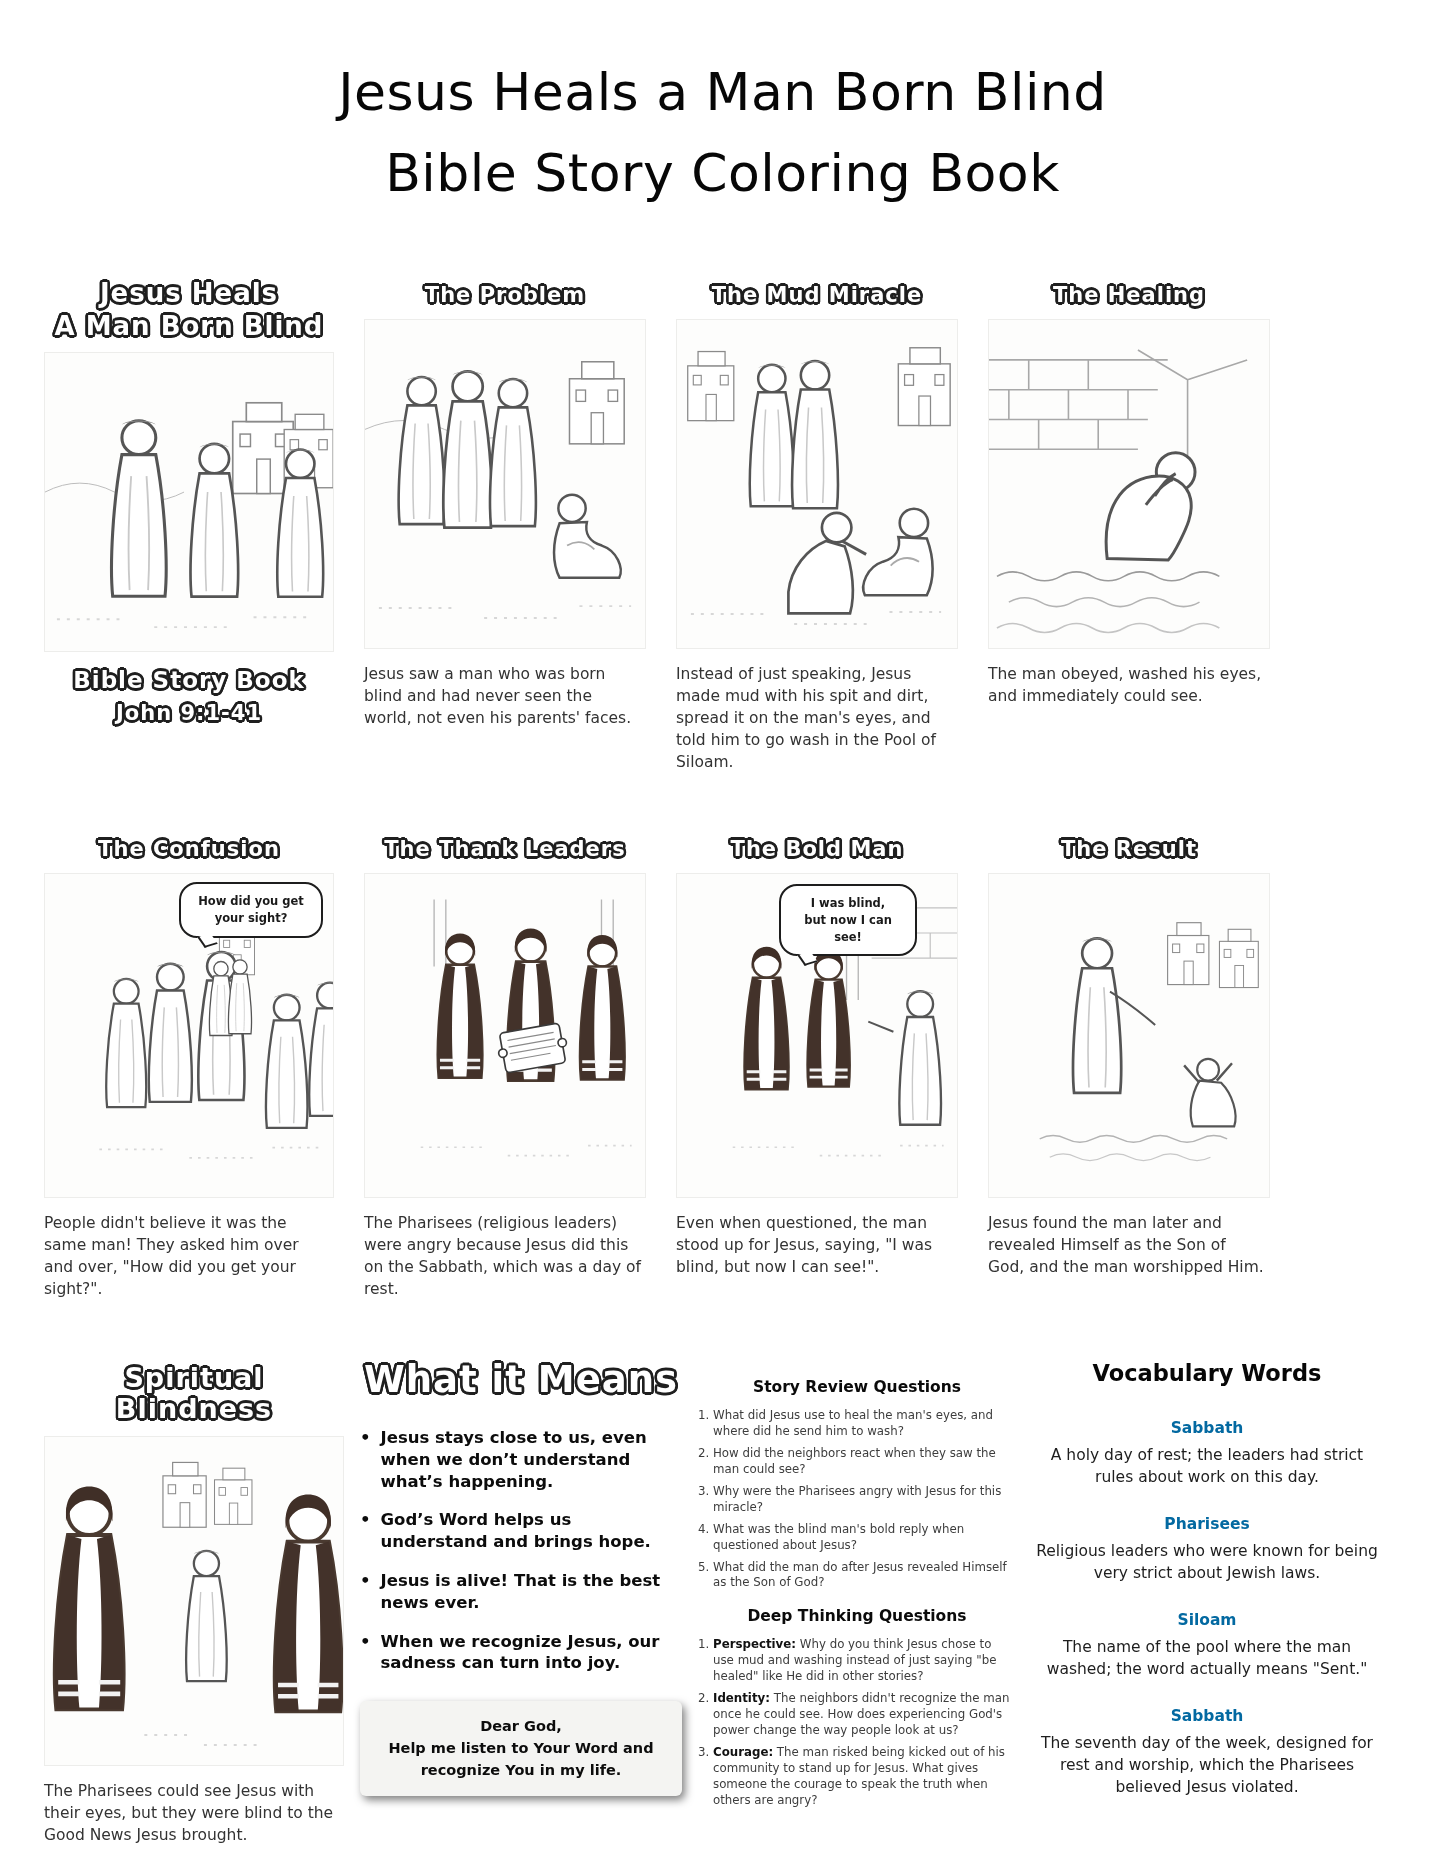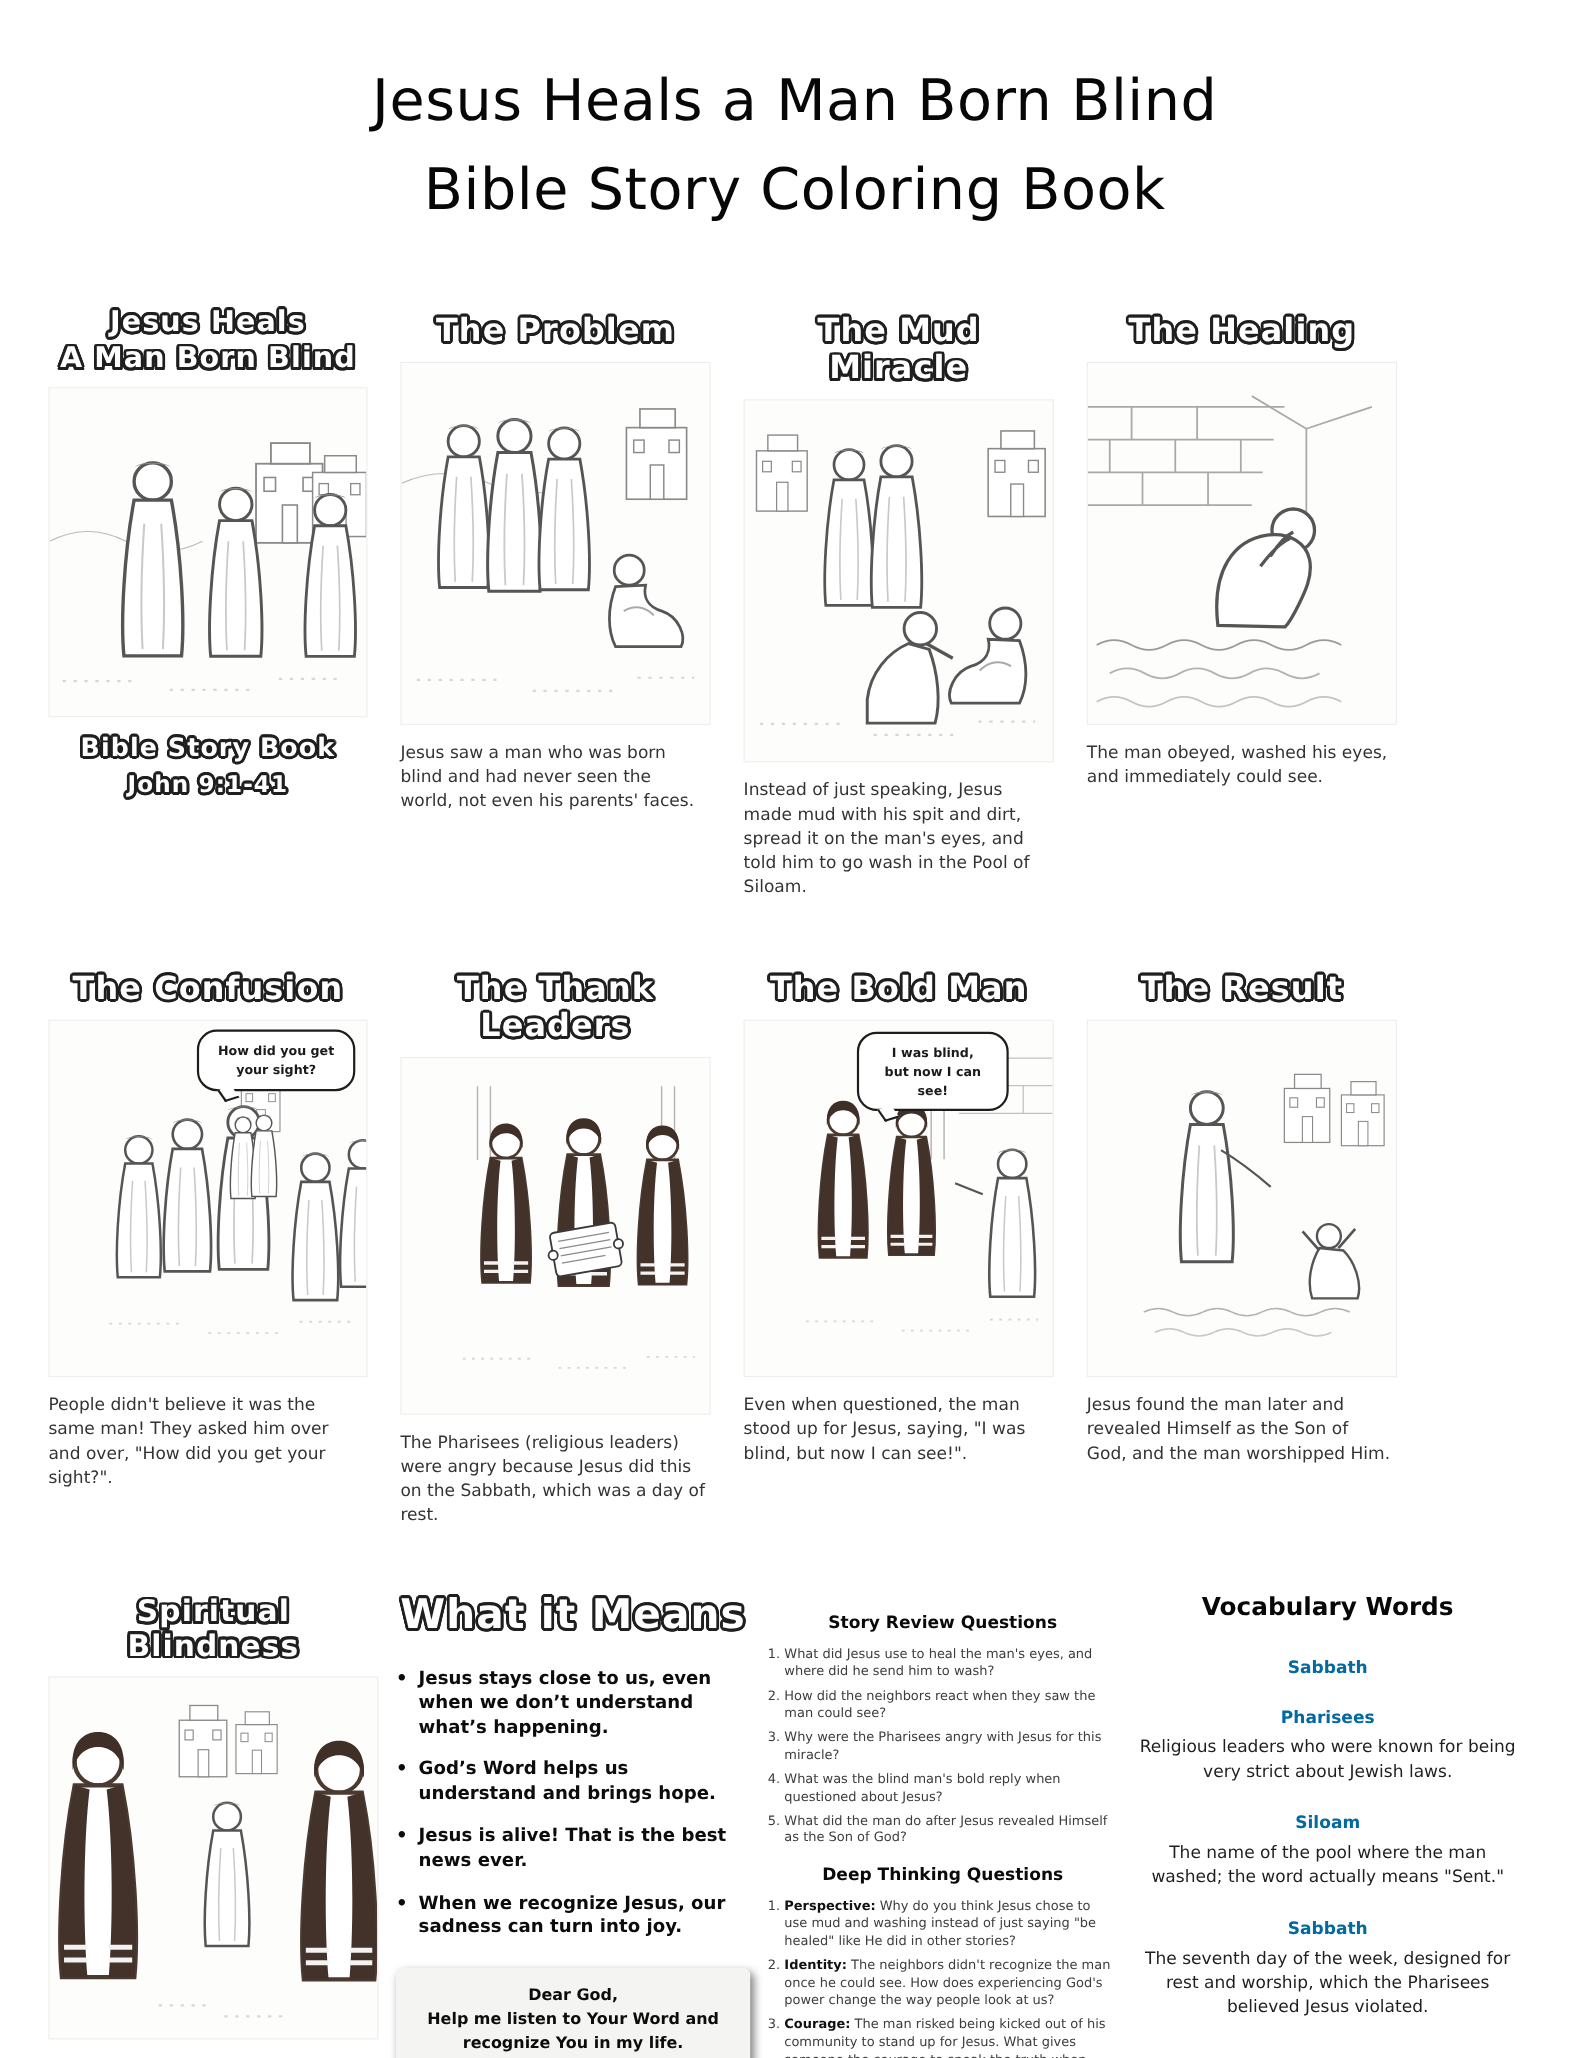--- a/index.html
+++ b/index.html
@@ -21,21 +21,21 @@
       -1px -2.4px 0 #1f1f1f, 1px -2.4px 0 #1f1f1f, -1px 2.4px 0 #1f1f1f, 1px 2.4px 0 #1f1f1f,
       -2.4px -1px 0 #1f1f1f, 2.4px -1px 0 #1f1f1f, -2.4px 1px 0 #1f1f1f, 2.4px 1px 0 #1f1f1f;
   }
   
   .row{display:grid;margin-left:44px;}
   .row12{grid-template-columns:290px 282px 282px 282px;column-gap:30px;width:1162px;}
   .row1{margin-top:64px;}
   .row2{margin-top:58px;}
   .row3{margin-top:56px;grid-template-columns:300px 322px 318px 350px;column-gap:16px;width:1338px;}
   .col{display:flex;flex-direction:column;}
-  .col-heading{text-align:center;font-size:29px;margin:6px 0 12px;}
+  .col-heading{text-align:center;font-size:21px;margin:6px 0 12px;}
   .col-heading.two-line{font-size:26px;line-height:1.25;margin:0 0 10px;}
   
   .panel{
     position:relative;background:#fdfdfc;border:1px solid #ededeb;
     width:100%;box-sizing:border-box;overflow:hidden;
   }
   .panel svg{display:block;width:100%;height:100%;}
   .h330{height:330px;} .h300{height:300px;} .h325{height:325px;padding-left:44px;}
   .caption{font-size:15.5px;line-height:1.42;color:#333;margin-top:14px;padding-right:4px;}
   .cover-footer{text-align:center;margin-top:12px;line-height:1.45;}
@@ -363,20 +363,21 @@
           <span class="q-body"><span class="q-lead">Courage:</span> <span>The man risked being kicked out of his community to stand up for Jesus. What gives someone the courage to speak the truth when others are angry?</span></span>
         </div>
 
     </div>
 
     <div class="col v-col">
       <div class="v-head">Vocabulary Words</div>
 
       <div>
         <div class="v-term">Sabbath</div>
+        <div class="v-def">A holy day of rest; the leaders had strict rules about work on this day.</div>
       </div>
       <div>
         <div class="v-term">Pharisees</div>
         <div class="v-def">Religious leaders who were known for being very strict about Jewish laws.</div>
       </div>
       <div>
         <div class="v-term">Siloam</div>
         <div class="v-def">The name of the pool where the man washed; the word actually means "Sent."</div>
       </div>
       <div>

